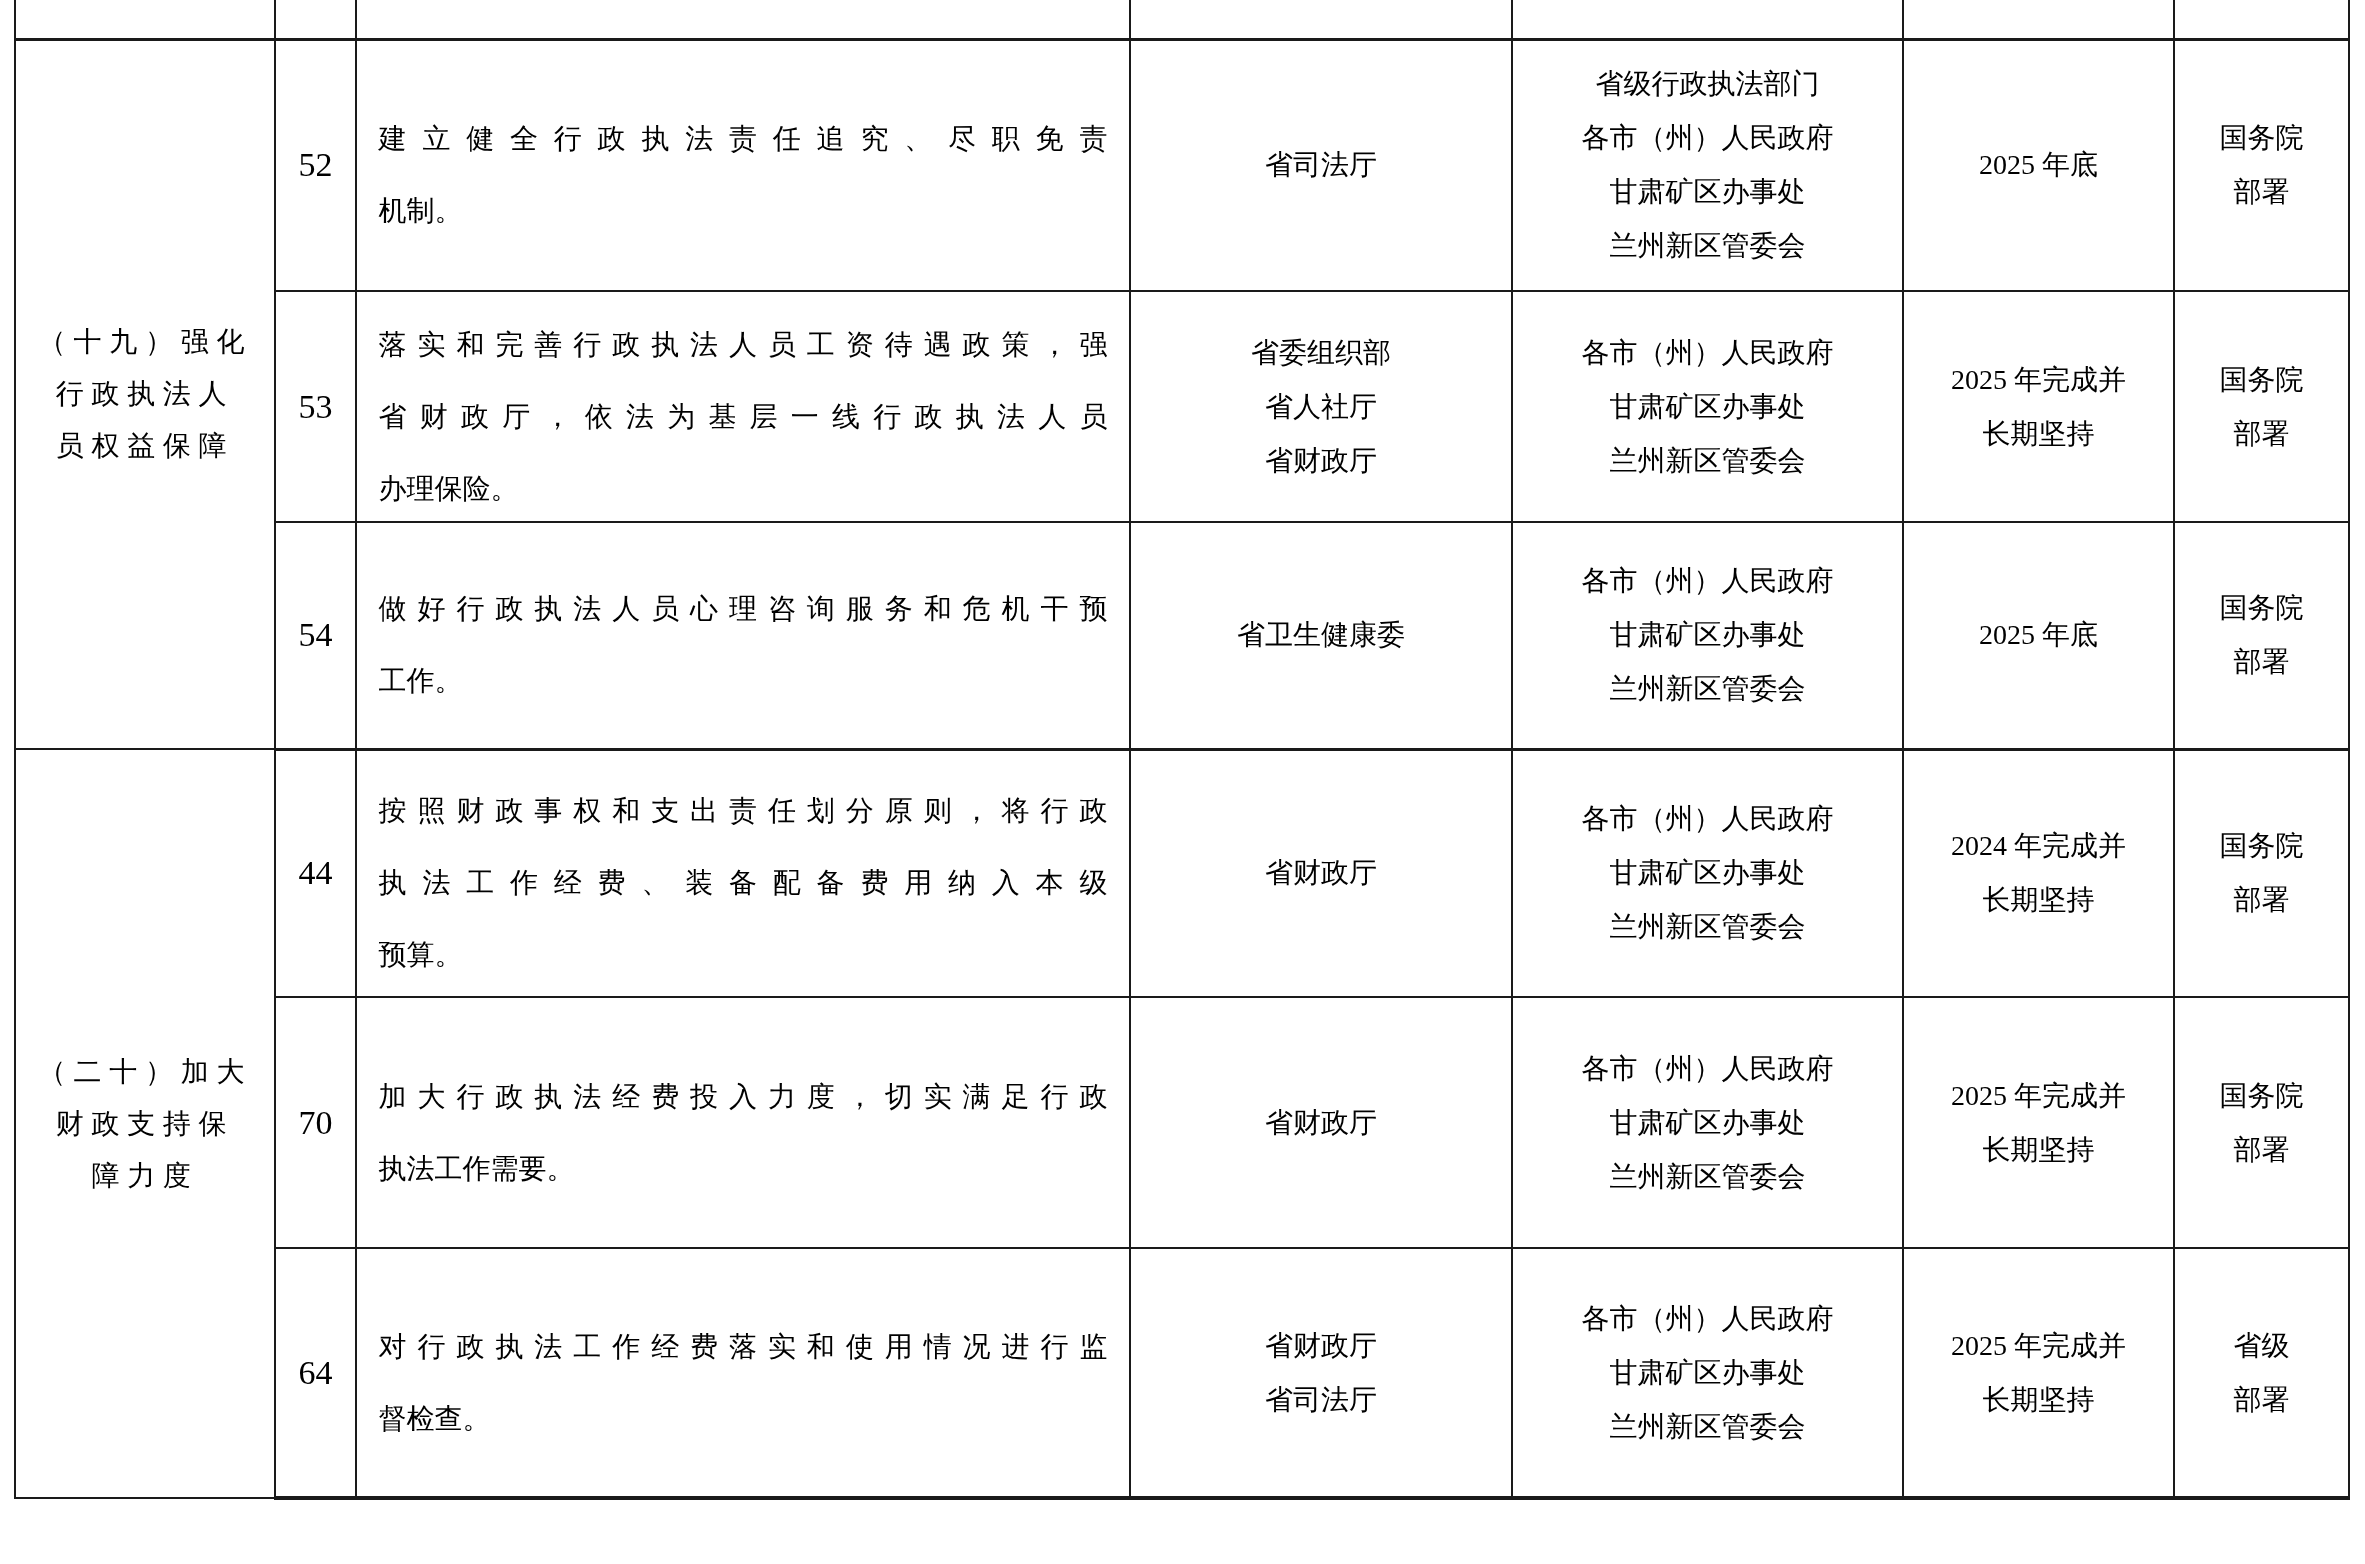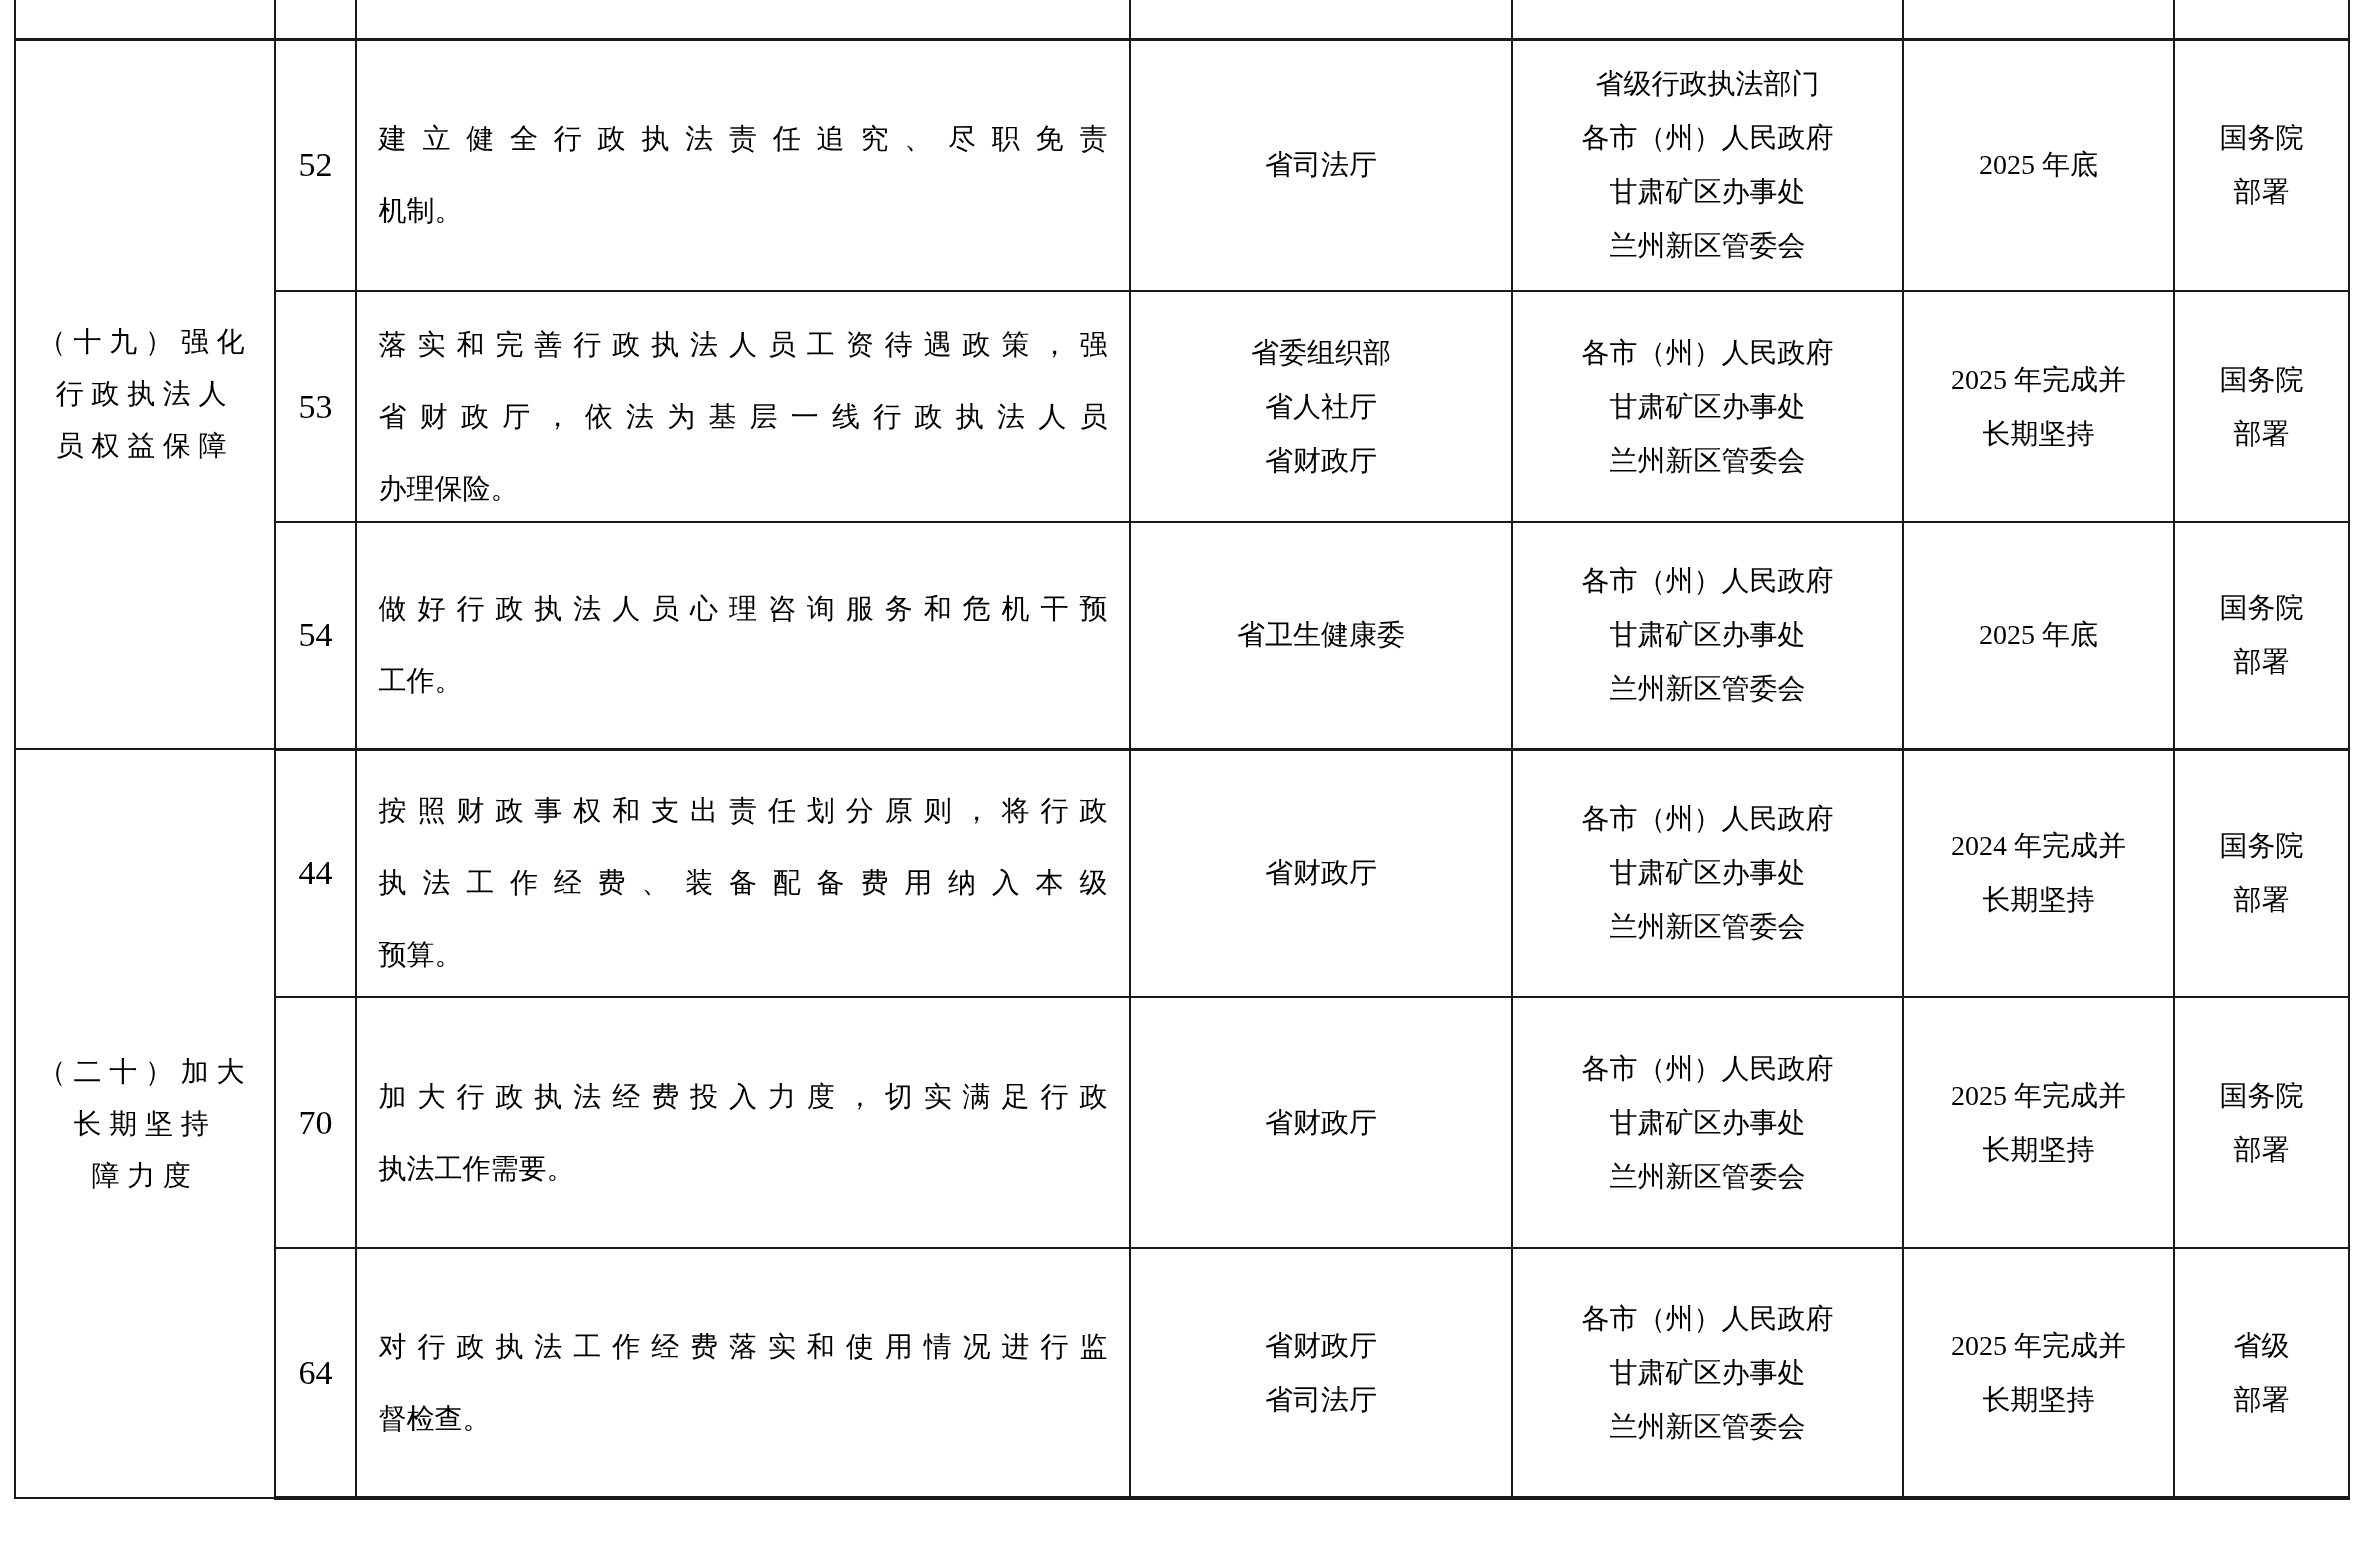--- a/index.html
+++ b/index.html
@@ -128,21 +128,21 @@
     <td class="ctr">各市（州）人民政府
 甘肃矿区办事处
 兰州新区管委会</td>
     <td class="ctr">2025 年底</td>
     <td class="ctr">国务院
 部署</td>
   </tr>
 
   <tr class="h-r55">
     <td class="cat" rowspan="3">（二十）加大
-长期坚持
+财政支持保
 障力度</td>
     <td class="num">44</td>
     <td class="task">
       <div class="tline j">按照财政事权和支出责任划分原则，将行政</div>
       <div class="tline j">执法工作经费、装备配备费用纳入本级</div>
       <div class="tline">预算。</div>
     </td>
     <td class="ctr">省财政厅</td>
     <td class="ctr">各市（州）人民政府
 甘肃矿区办事处

